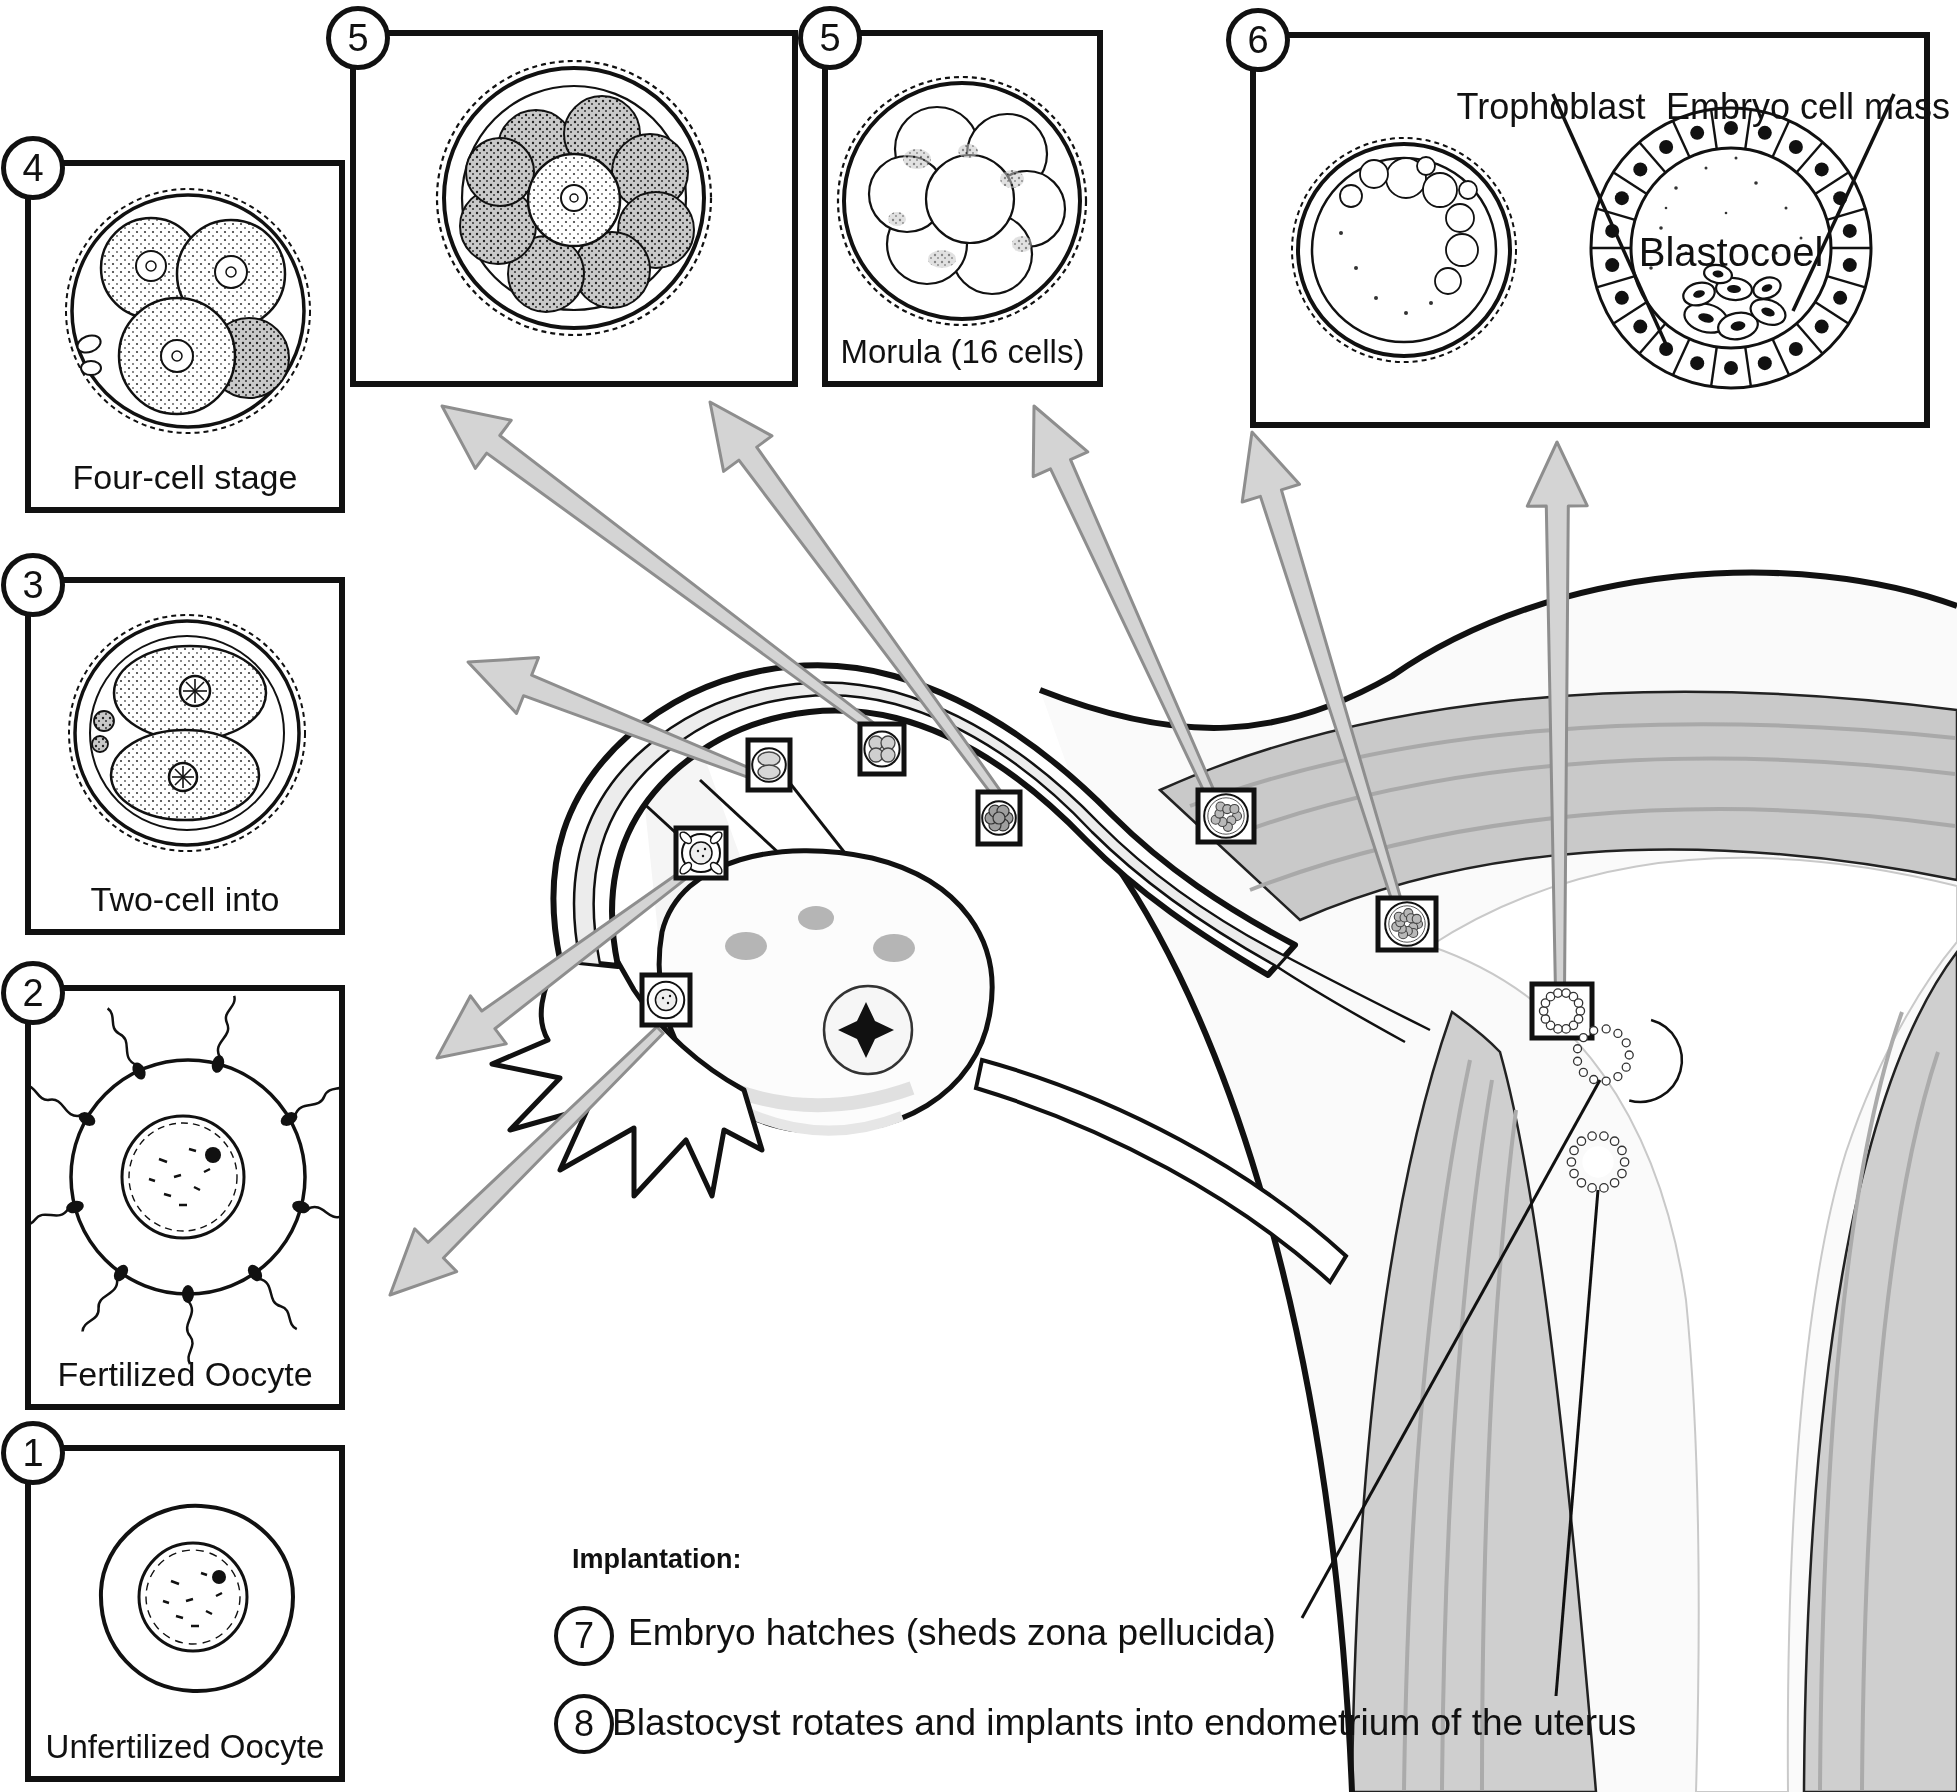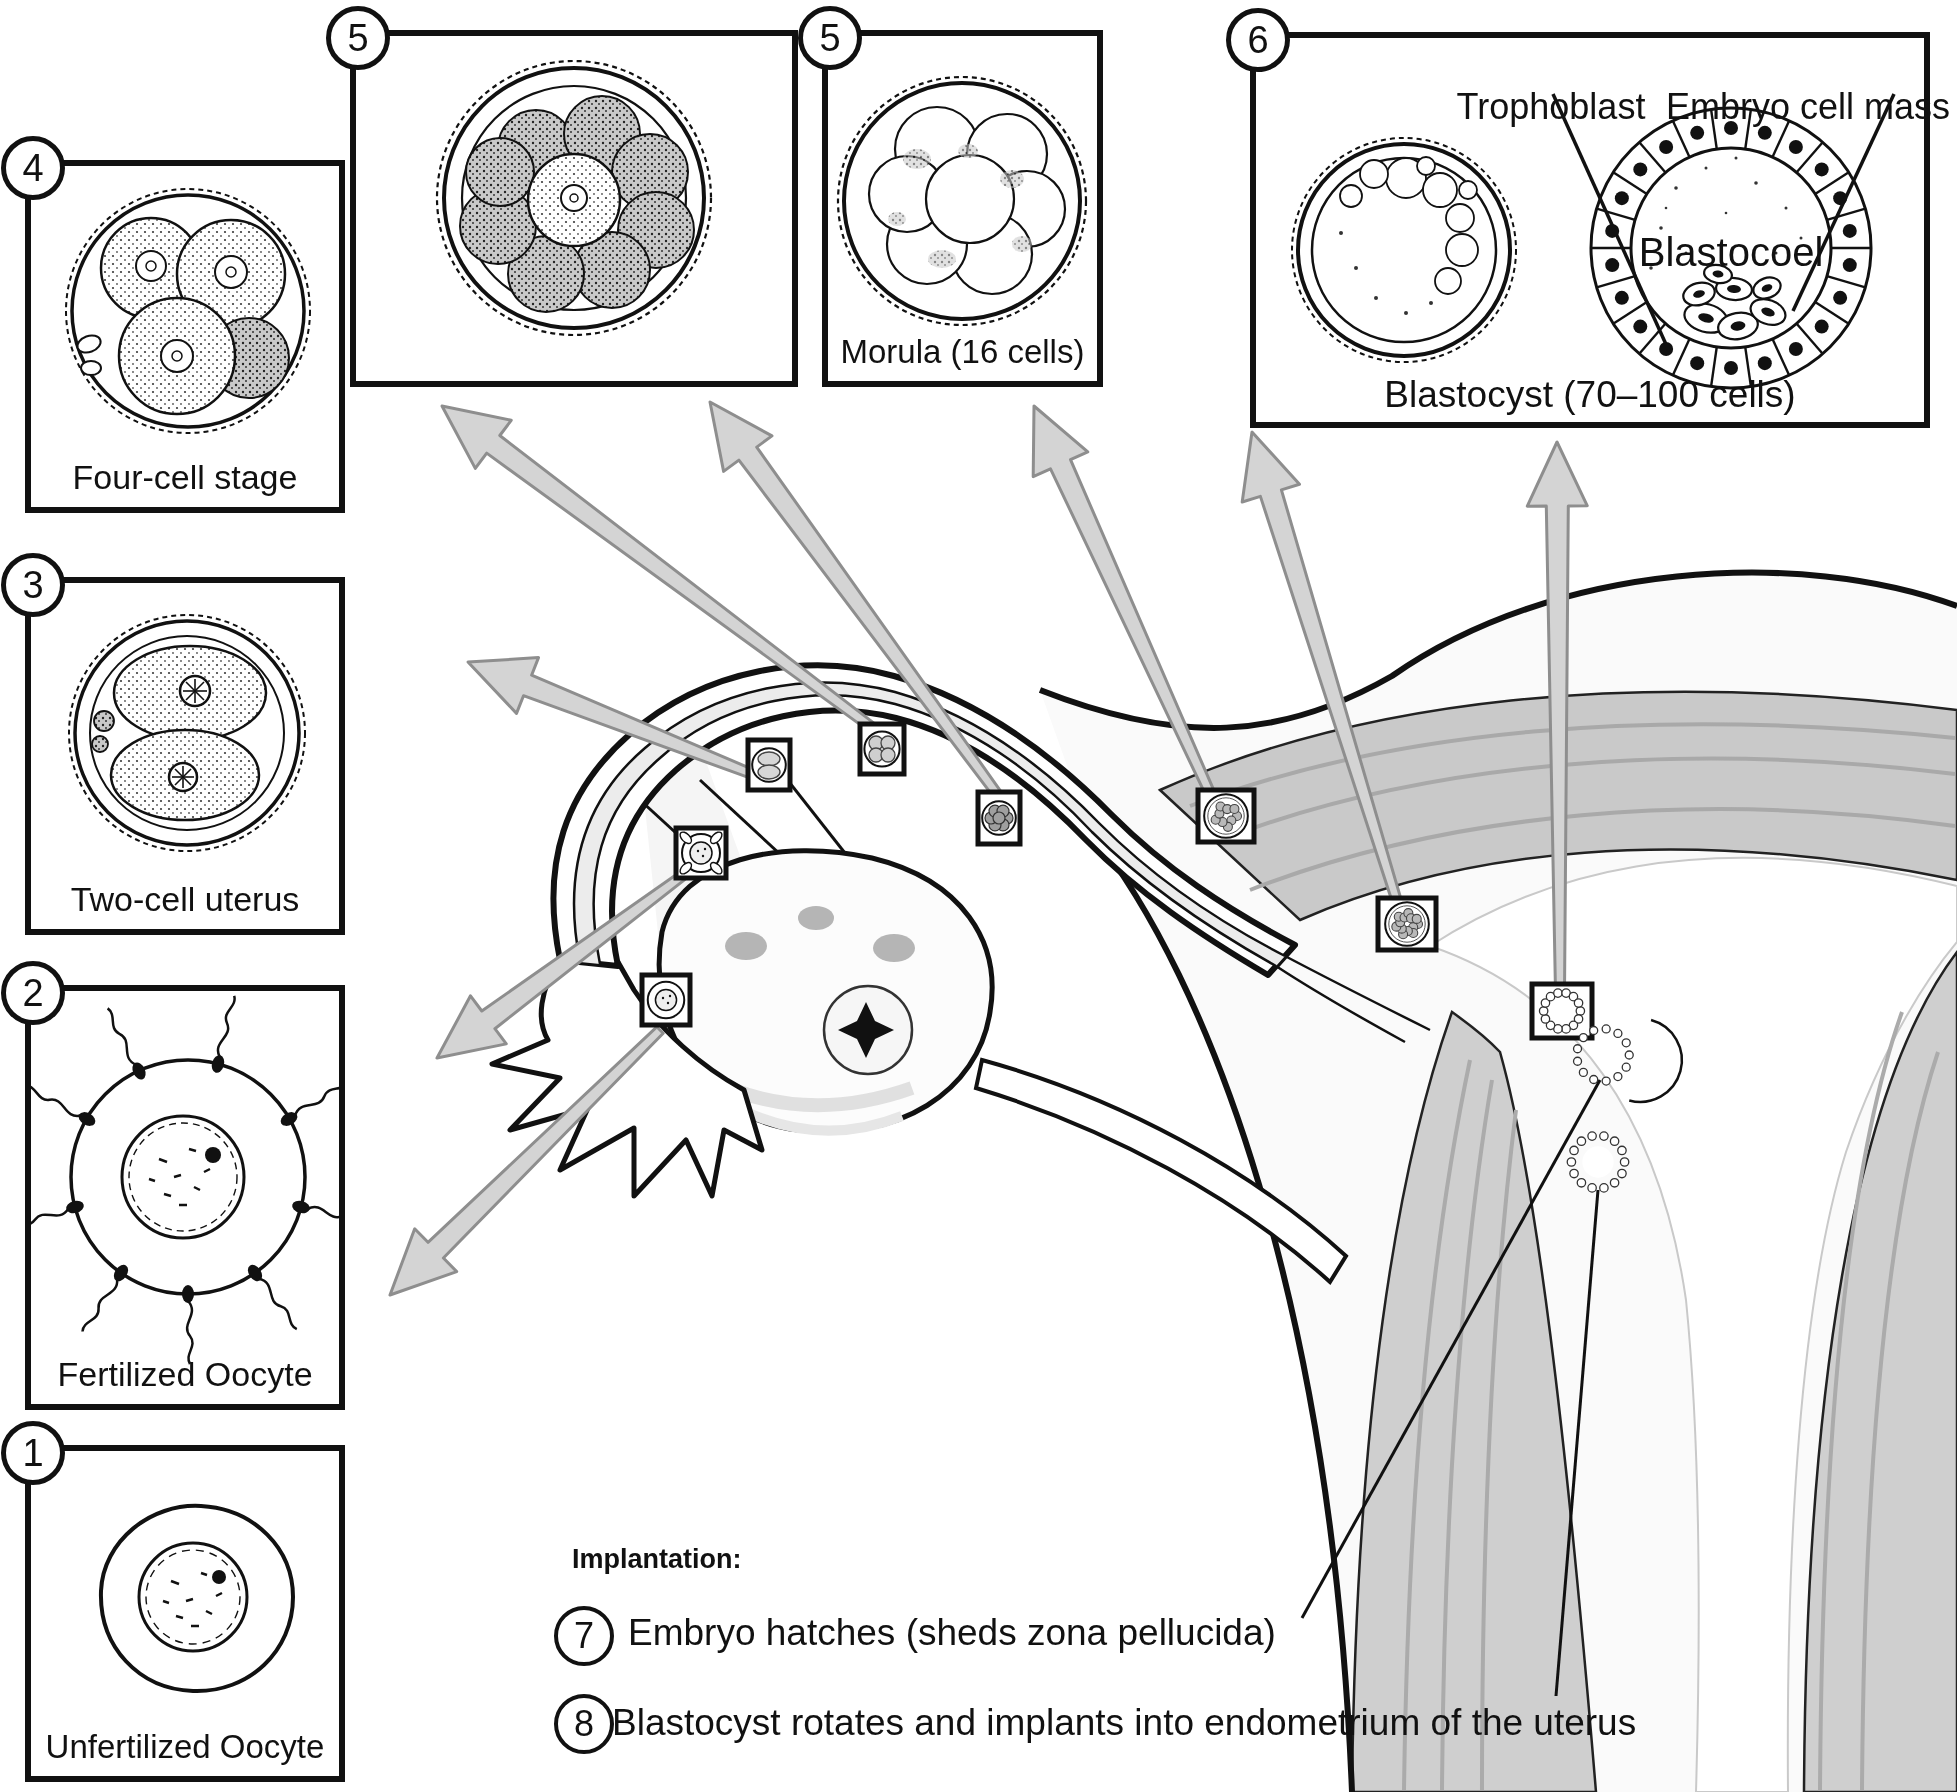--- a/index.html
+++ b/index.html
@@ -284,21 +284,21 @@
           <line x1="173" y1="99" x2="155" y2="117"></line>
         <circle cx="152" cy="194" r="14" fill="#fff" stroke-width="2.5"></circle>
         <line x1="152" y1="183" x2="152" y2="205"></line>
           <line x1="141" y1="194" x2="163" y2="194"></line>
         <line x1="144" y1="186" x2="160" y2="202"></line>
           <line x1="160" y1="186" x2="144" y2="202"></line>
       </g>
       <circle cx="73" cy="138" r="10" fill="url(#p-dense)" stroke="#111" stroke-width="1.8"></circle>
       <circle cx="69" cy="161" r="8" fill="url(#p-dense)" stroke="#111" stroke-width="1.8"></circle>
     </svg>
-    <div class="caption">Two-cell uterus</div>
+    <div class="caption">Two-cell into</div>
   </div>
 
   <div class="stage-box" id="box-fertilized" style="left:25px;top:985px;width:320px;height:425px;">
     <div class="num-badge">2</div>
     <svg class="box-svg" viewBox="0 0 308 413">
       <defs>
         <g id="sperm">
           <ellipse cx="0" cy="0" rx="9" ry="6" fill="#111"></ellipse>
           <path d="M 7,0 C 20,-12 30,8 42,-2 C 52,-10 60,4 70,-2" fill="none" stroke="#111" stroke-width="2.5"></path>
         </g>
@@ -488,21 +488,20 @@
             <circle cx="520" cy="215" r="1.5"></circle>
           <circle cx="395" cy="230" r="1.8"></circle>
             <circle cx="480" cy="120" r="1.5"></circle>
             <circle cx="410" cy="170" r="1.3"></circle>
         </g>
         <text x="475" y="228" text-anchor="middle" font-size="40" fill="#111" font-family="Liberation Sans, sans-serif">Blastocoel</text>
         <line x1="297" y1="56" x2="413" y2="313" stroke="#111" stroke-width="3.5"></line>
         <line x1="638" y1="56" x2="537" y2="273" stroke="#111" stroke-width="3.5"></line>
       </g>
     </svg>
-    <div class="caption">Blastocyst (70–100 cells)</div>
   </div>
 
   <div class="impl-heading">Implantation:</div>
   <div class="impl-circle" style="left:554px;top:1606px;">7</div>
   <div class="impl-text" style="left:628px;top:1612px;">Embryo hatches (sheds zona pellucida)</div>
   <div class="impl-circle" style="left:554px;top:1694px;">8</div>
   <div class="impl-text" style="left:612px;top:1702px;">Blastocyst rotates and implants into endometrium of the uterus</div>
 </div>
 
 </body></html>

